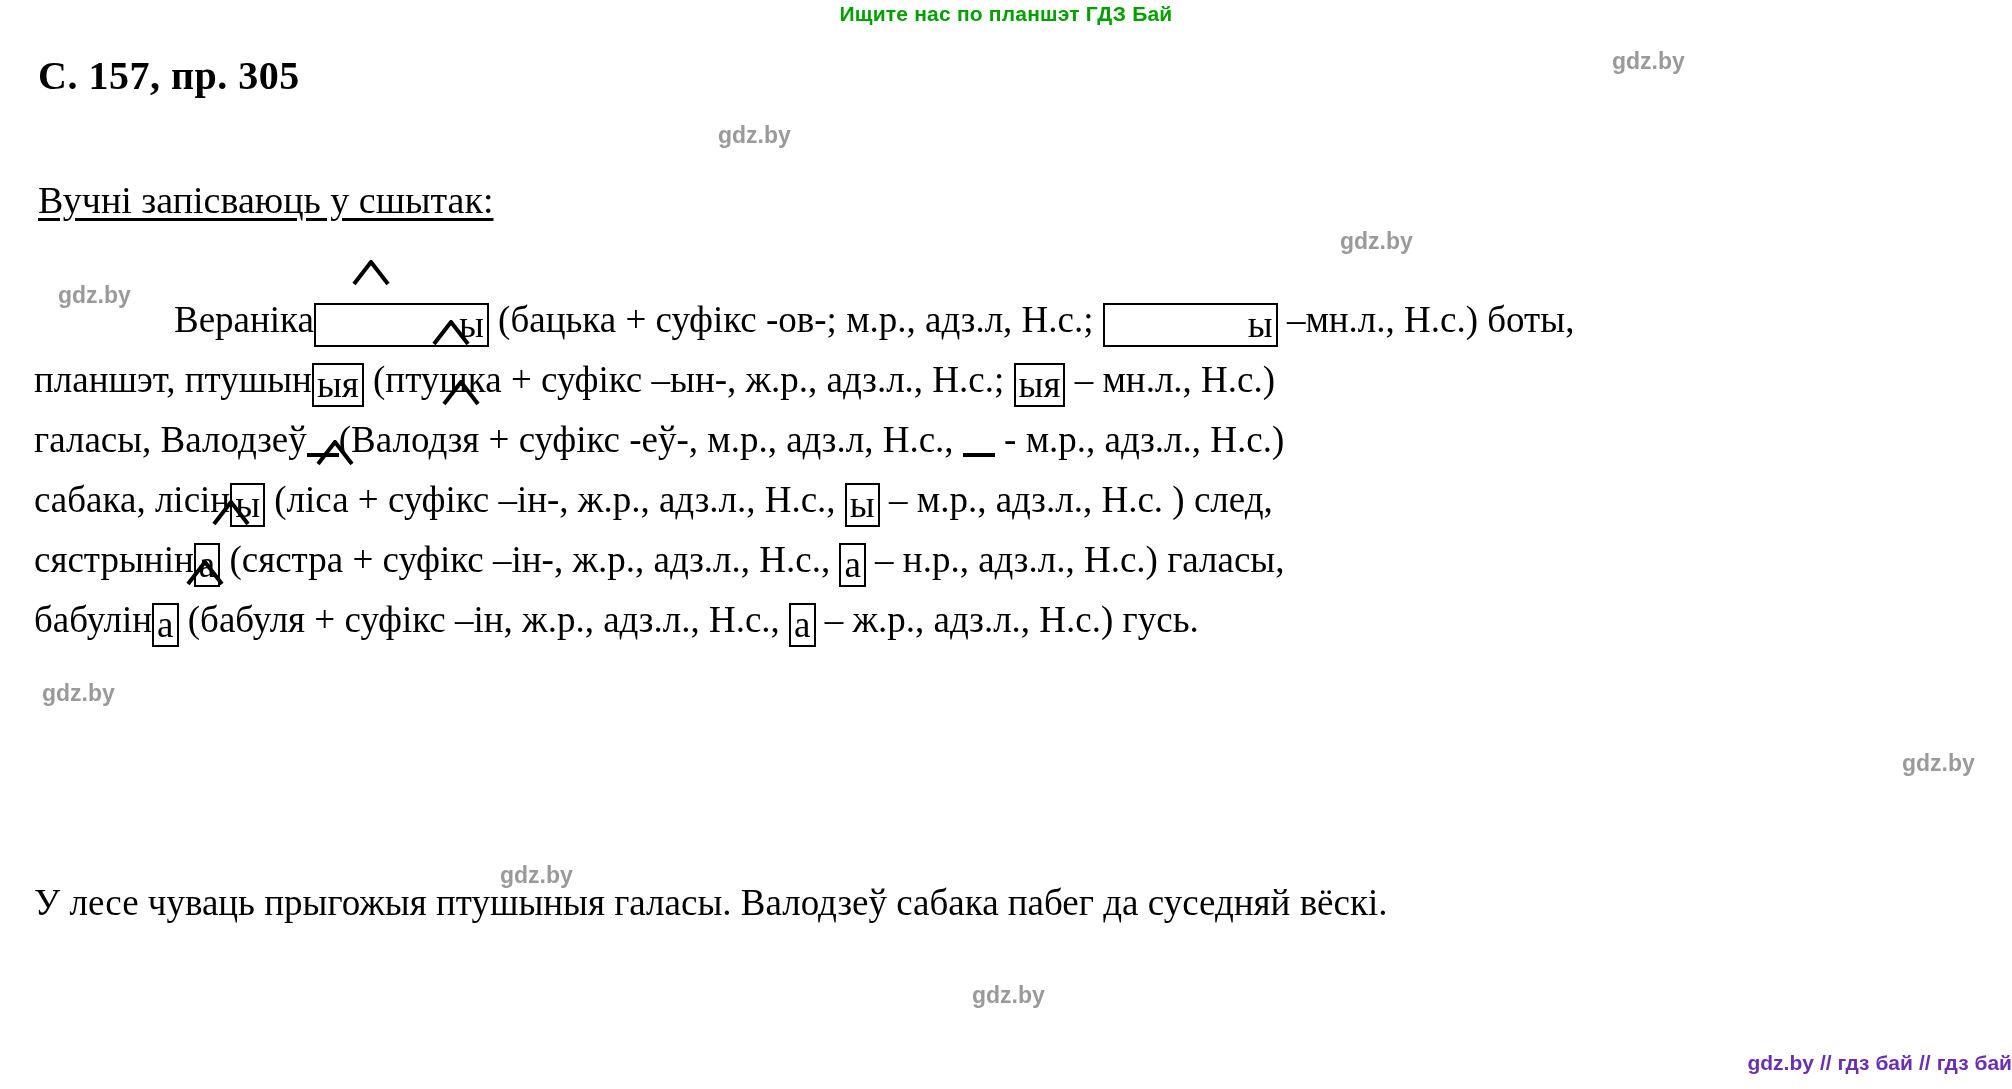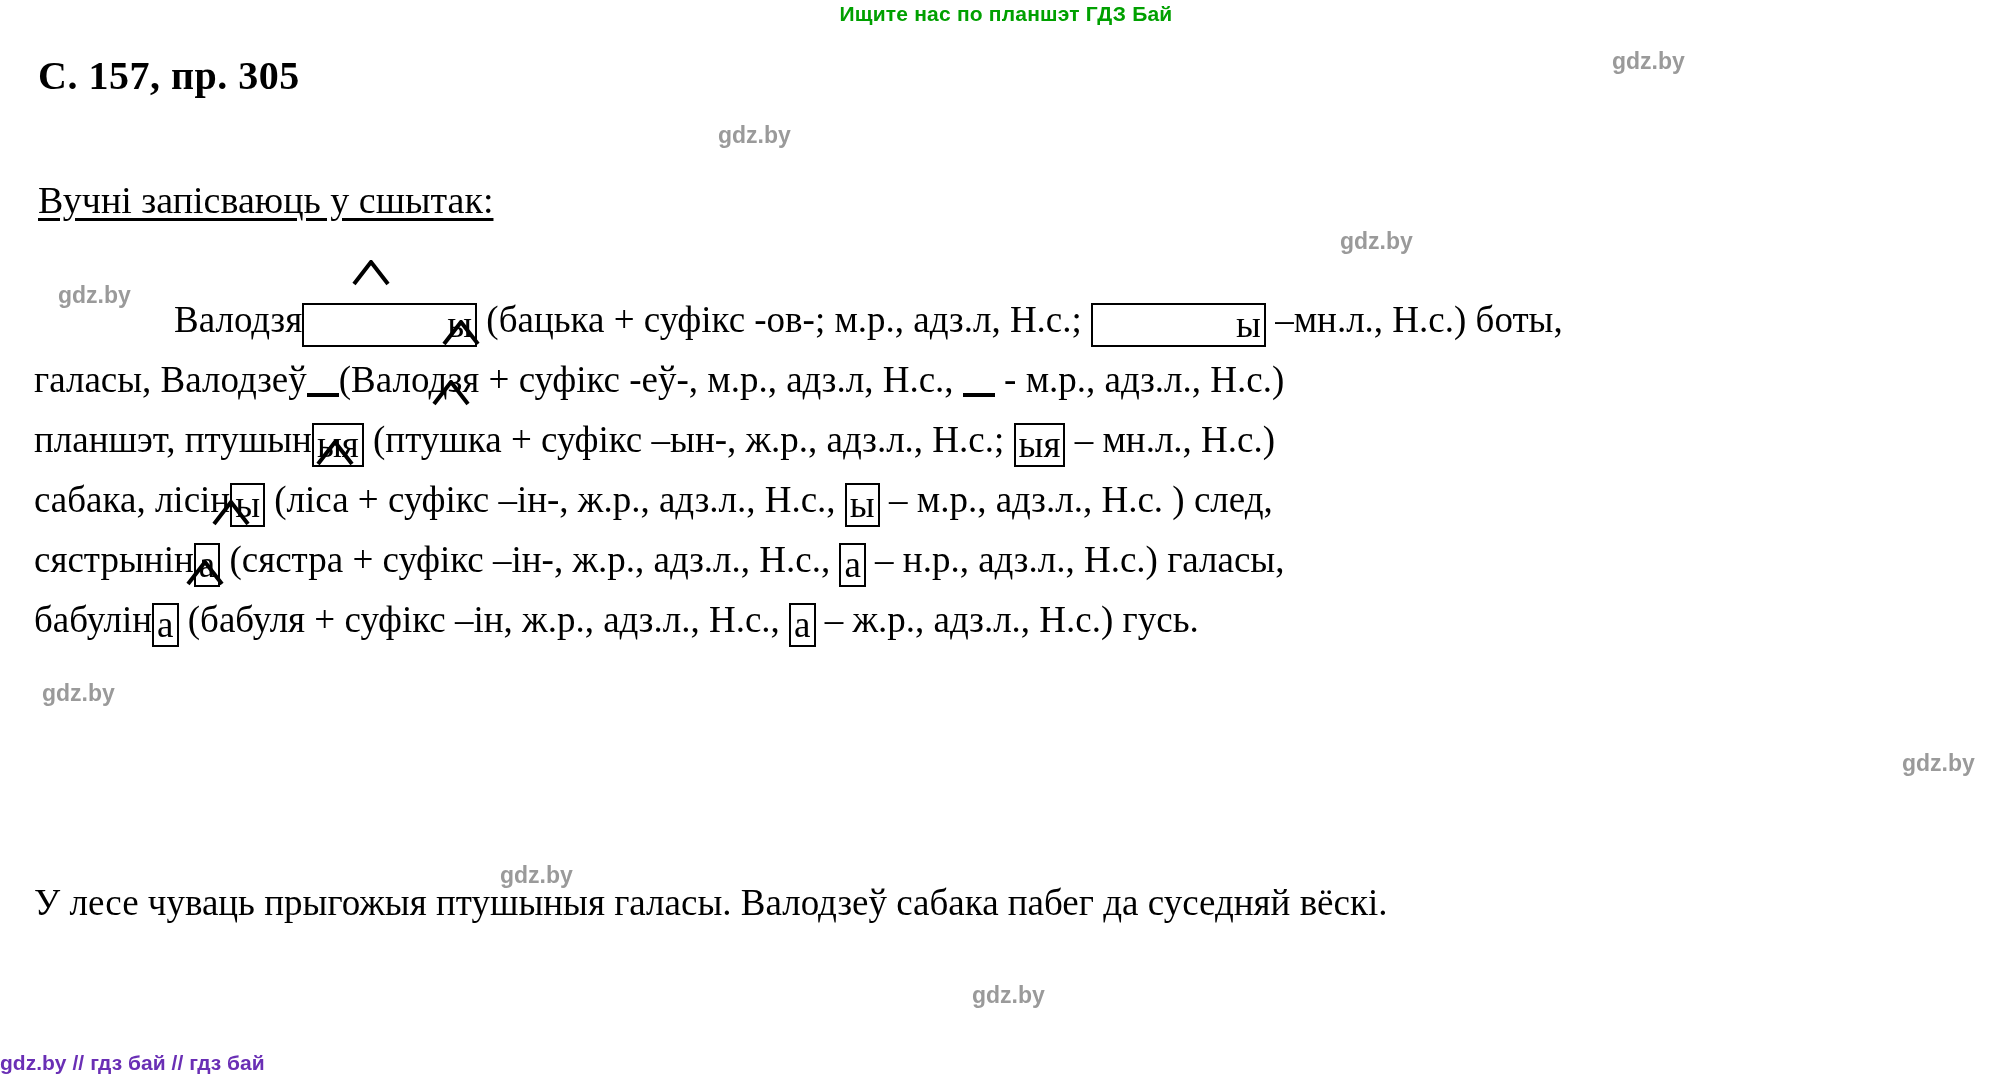--- a/index.html
+++ b/index.html
@@ -109,21 +109,21 @@
     font-size: 37px;
     line-height: 62px;
   }
 
   
   .footer-links {
     position: absolute;
     bottom: 14px;
     left: 0;
     width: 100%;
-    text-align: left;
+    text-align: right;
     font-family: "Liberation Sans", sans-serif;
     font-weight: bold;
     font-size: 21px;
     color: #6a2fb5;
   }
   .footer-links .sep { color: #6a2fb5; margin: 0 6px; }
   .footer-links a { color: #6a2fb5; text-decoration: none; }
 </style>
 </head>
 <body>
@@ -143,40 +143,40 @@
 <div class="section-title">Вучні запісваюць у сшытак:</div>
 
 <div class="body-block">
 
   <div class="line indent">
     <span class="caret" style="left:318px; top:-30px;">
       <svg width="38" height="26">
           <polyline points="2,24 19,2 36,24" fill="none" stroke="#000" stroke-width="4"></polyline>
         </svg>
     </span>
-    <span>Валодзя</span><span class="boxed">ы</span><span> (бацька + суфікс -ов-; м.р., адз.л, Н.с.; </span><span class="boxed">ы</span><span> –мн.л., Н.с.) боты,</span>
-  </div>
-
+    <span>Вераніка</span><span class="boxed">ы</span><span> (бацька + суфікс -ов-; м.р., адз.л, Н.с.; </span><span class="boxed">ы</span><span> –мн.л., Н.с.) боты,</span>
+  </div>
+
+
+  <div class="line">
+    <span class="caret" style="left:398px; top:-30px;">
+      <svg width="38" height="26">
+          <polyline points="2,24 19,2 36,24" fill="none" stroke="#000" stroke-width="4"></polyline>
+        </svg>
+    </span>
+    <span>планшэт, птушын</span><span class="boxed">ыя</span><span> (птушка + суфікс –ын-, ж.р., адз.л., Н.с.; </span><span class="boxed">ыя</span><span> – мн.л., Н.с.)</span>
+  </div>
 
   <div class="line">
     <span class="caret" style="left:408px; top:-30px;">
       <svg width="38" height="26">
           <polyline points="2,24 19,2 36,24" fill="none" stroke="#000" stroke-width="4"></polyline>
         </svg>
     </span>
     <span>галасы, Валодзеў</span><span class="boxed empty"></span><span>(Валодзя + суфікс -еў-, м.р., адз.л, Н.с., </span><span class="boxed empty"></span><span> - м.р., адз.л., Н.с.)</span>
-  </div>
-
-  <div class="line">
-    <span class="caret" style="left:398px; top:-30px;">
-      <svg width="38" height="26">
-          <polyline points="2,24 19,2 36,24" fill="none" stroke="#000" stroke-width="4"></polyline>
-        </svg>
-    </span>
-    <span>планшэт, птушын</span><span class="boxed">ыя</span><span> (птушка + суфікс –ын-, ж.р., адз.л., Н.с.; </span><span class="boxed">ыя</span><span> – мн.л., Н.с.)</span>
   </div>
 
   <div class="line">
     <span class="caret" style="left:282px; top:-30px;">
       <svg width="38" height="26">
           <polyline points="2,24 19,2 36,24" fill="none" stroke="#000" stroke-width="4"></polyline>
         </svg>
     </span>
     <span>сабака, лісін</span><span class="boxed">ы</span><span> (ліса + суфікс –ін-, ж.р., адз.л., Н.с., </span><span class="boxed">ы</span><span> – м.р., адз.л., Н.с. ) след,</span>
   </div>

